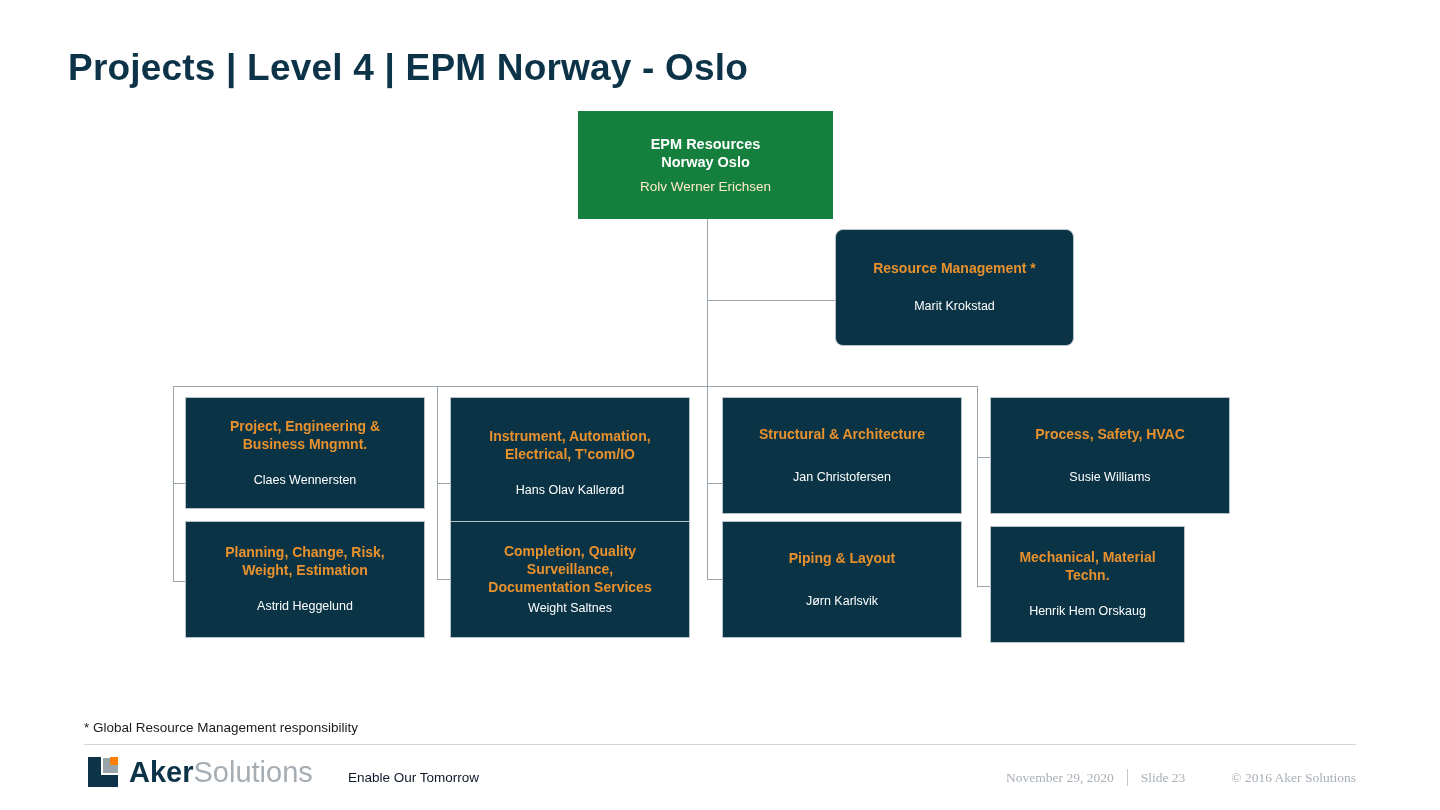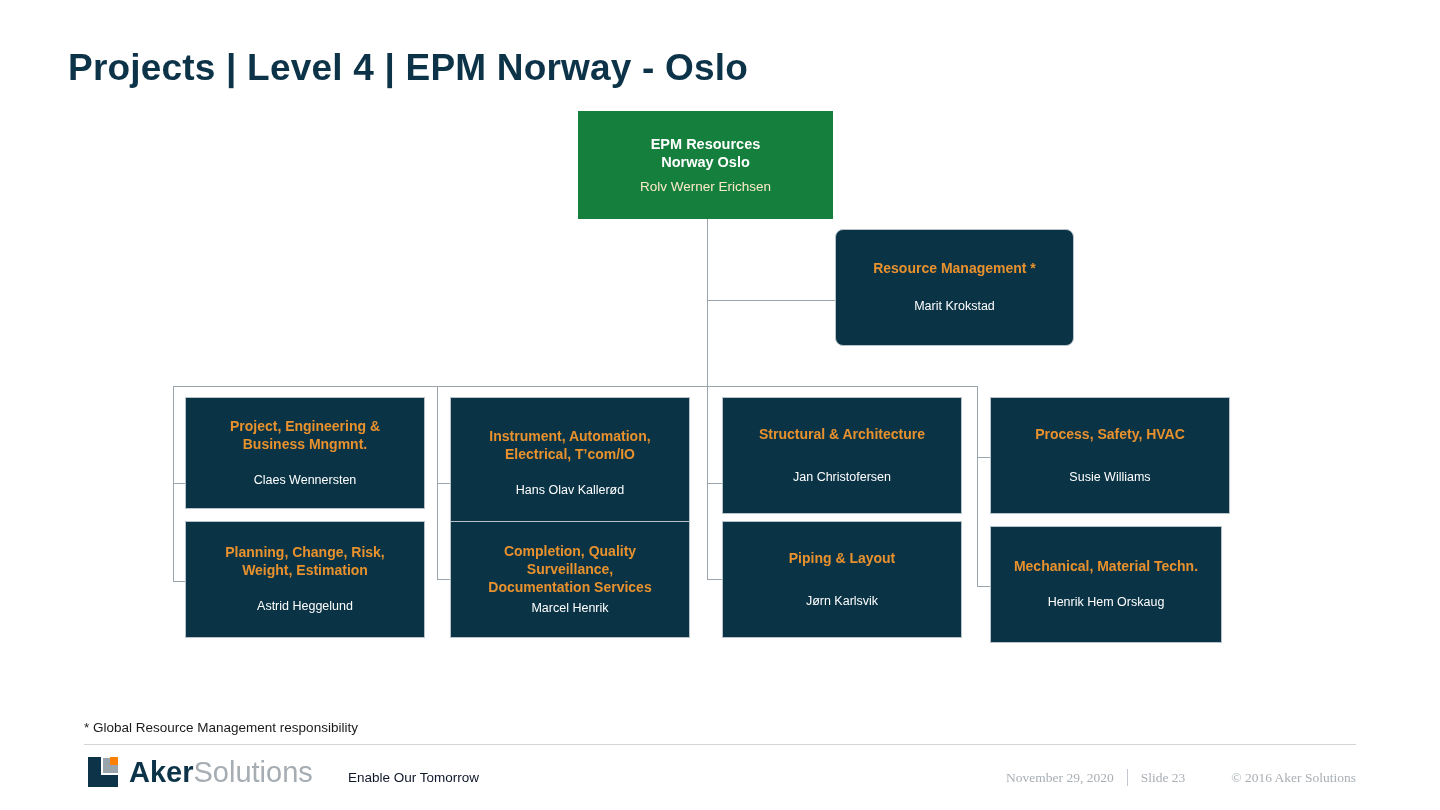--- a/index.html
+++ b/index.html
@@ -225,37 +225,37 @@
 
 <div class="node unit" style="left:450px; top:397px; width:240px; height:133px;">
   <div class="node-title">Instrument, Automation,
 Electrical,  T’com/IO</div>
   <div class="node-person" style="margin-top:18px;">Hans Olav Kallerød</div>
 </div>
 <div class="node unit" style="left:450px; top:521px; width:240px; height:117px;">
   <div class="node-title">Completion, Quality
 Surveillance,
 Documentation Services</div>
-  <div class="node-person" style="margin-top:3px;">Marcel  Henrik</div>
+  <div class="node-person" style="margin-top:3px;">Weight  Saltnes</div>
 </div>
 
 <div class="node unit" style="left:722px; top:397px; width:240px; height:117px;">
   <div class="node-title">Structural &amp; Architecture</div>
   <div class="node-person" style="margin-top:25px;">Jan Christofersen</div>
 </div>
 <div class="node unit" style="left:722px; top:521px; width:240px; height:117px;">
   <div class="node-title">Piping &amp; Layout</div>
   <div class="node-person" style="margin-top:25px;">Jørn Karlsvik</div>
 </div>
 
 <div class="node unit" style="left:990px; top:397px; width:240px; height:117px;">
   <div class="node-title">Process, Safety, HVAC</div>
   <div class="node-person" style="margin-top:25px;">Susie  Williams</div>
 </div>
-<div class="node unit" style="left:990px; top:526px; width:232px; height:117px;">
+<div class="node unit" style="left:990px; top:526px; width:195px; height:117px;">
   <div class="node-title">Mechanical, Material Techn.</div>
   <div class="node-person" style="margin-top:18px;">Henrik Hem Orskaug</div>
 </div>
 
 <div id="footnote">* Global  Resource Management responsibility</div>
 <div id="footer-rule"></div>
 
 <div id="logo-wrap">
   <div id="logo-mark">
     <div class="lm-gray"></div>

